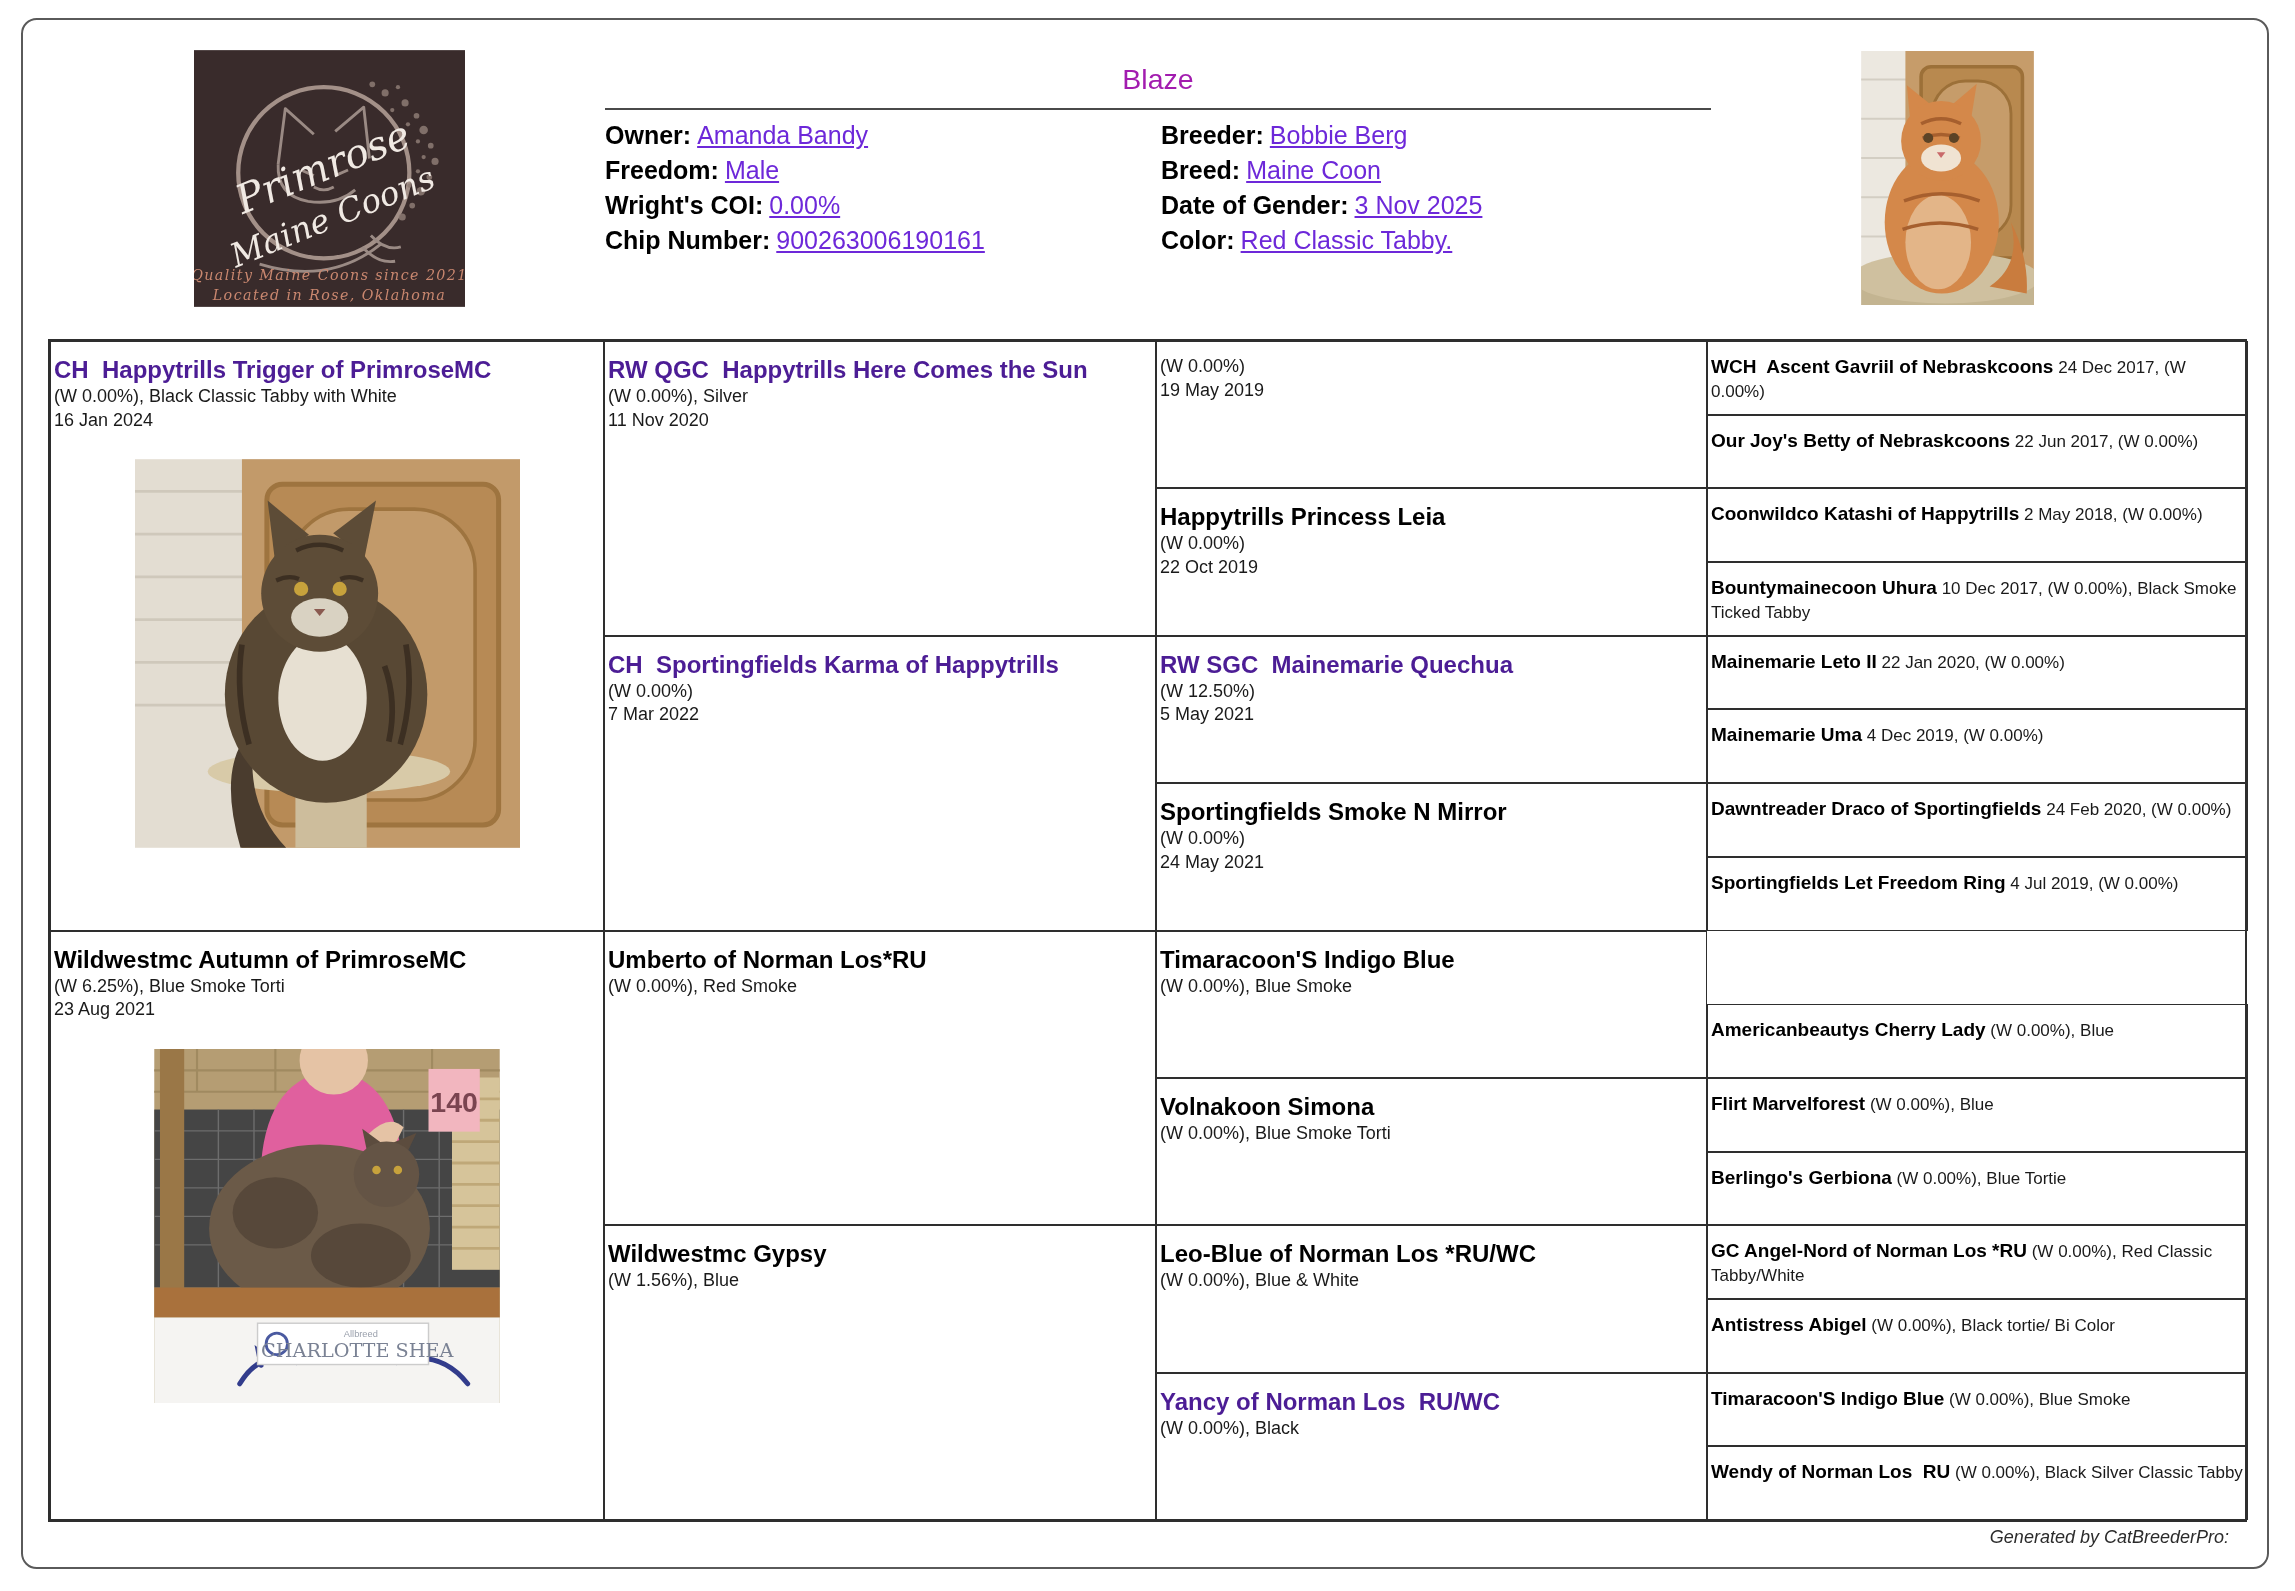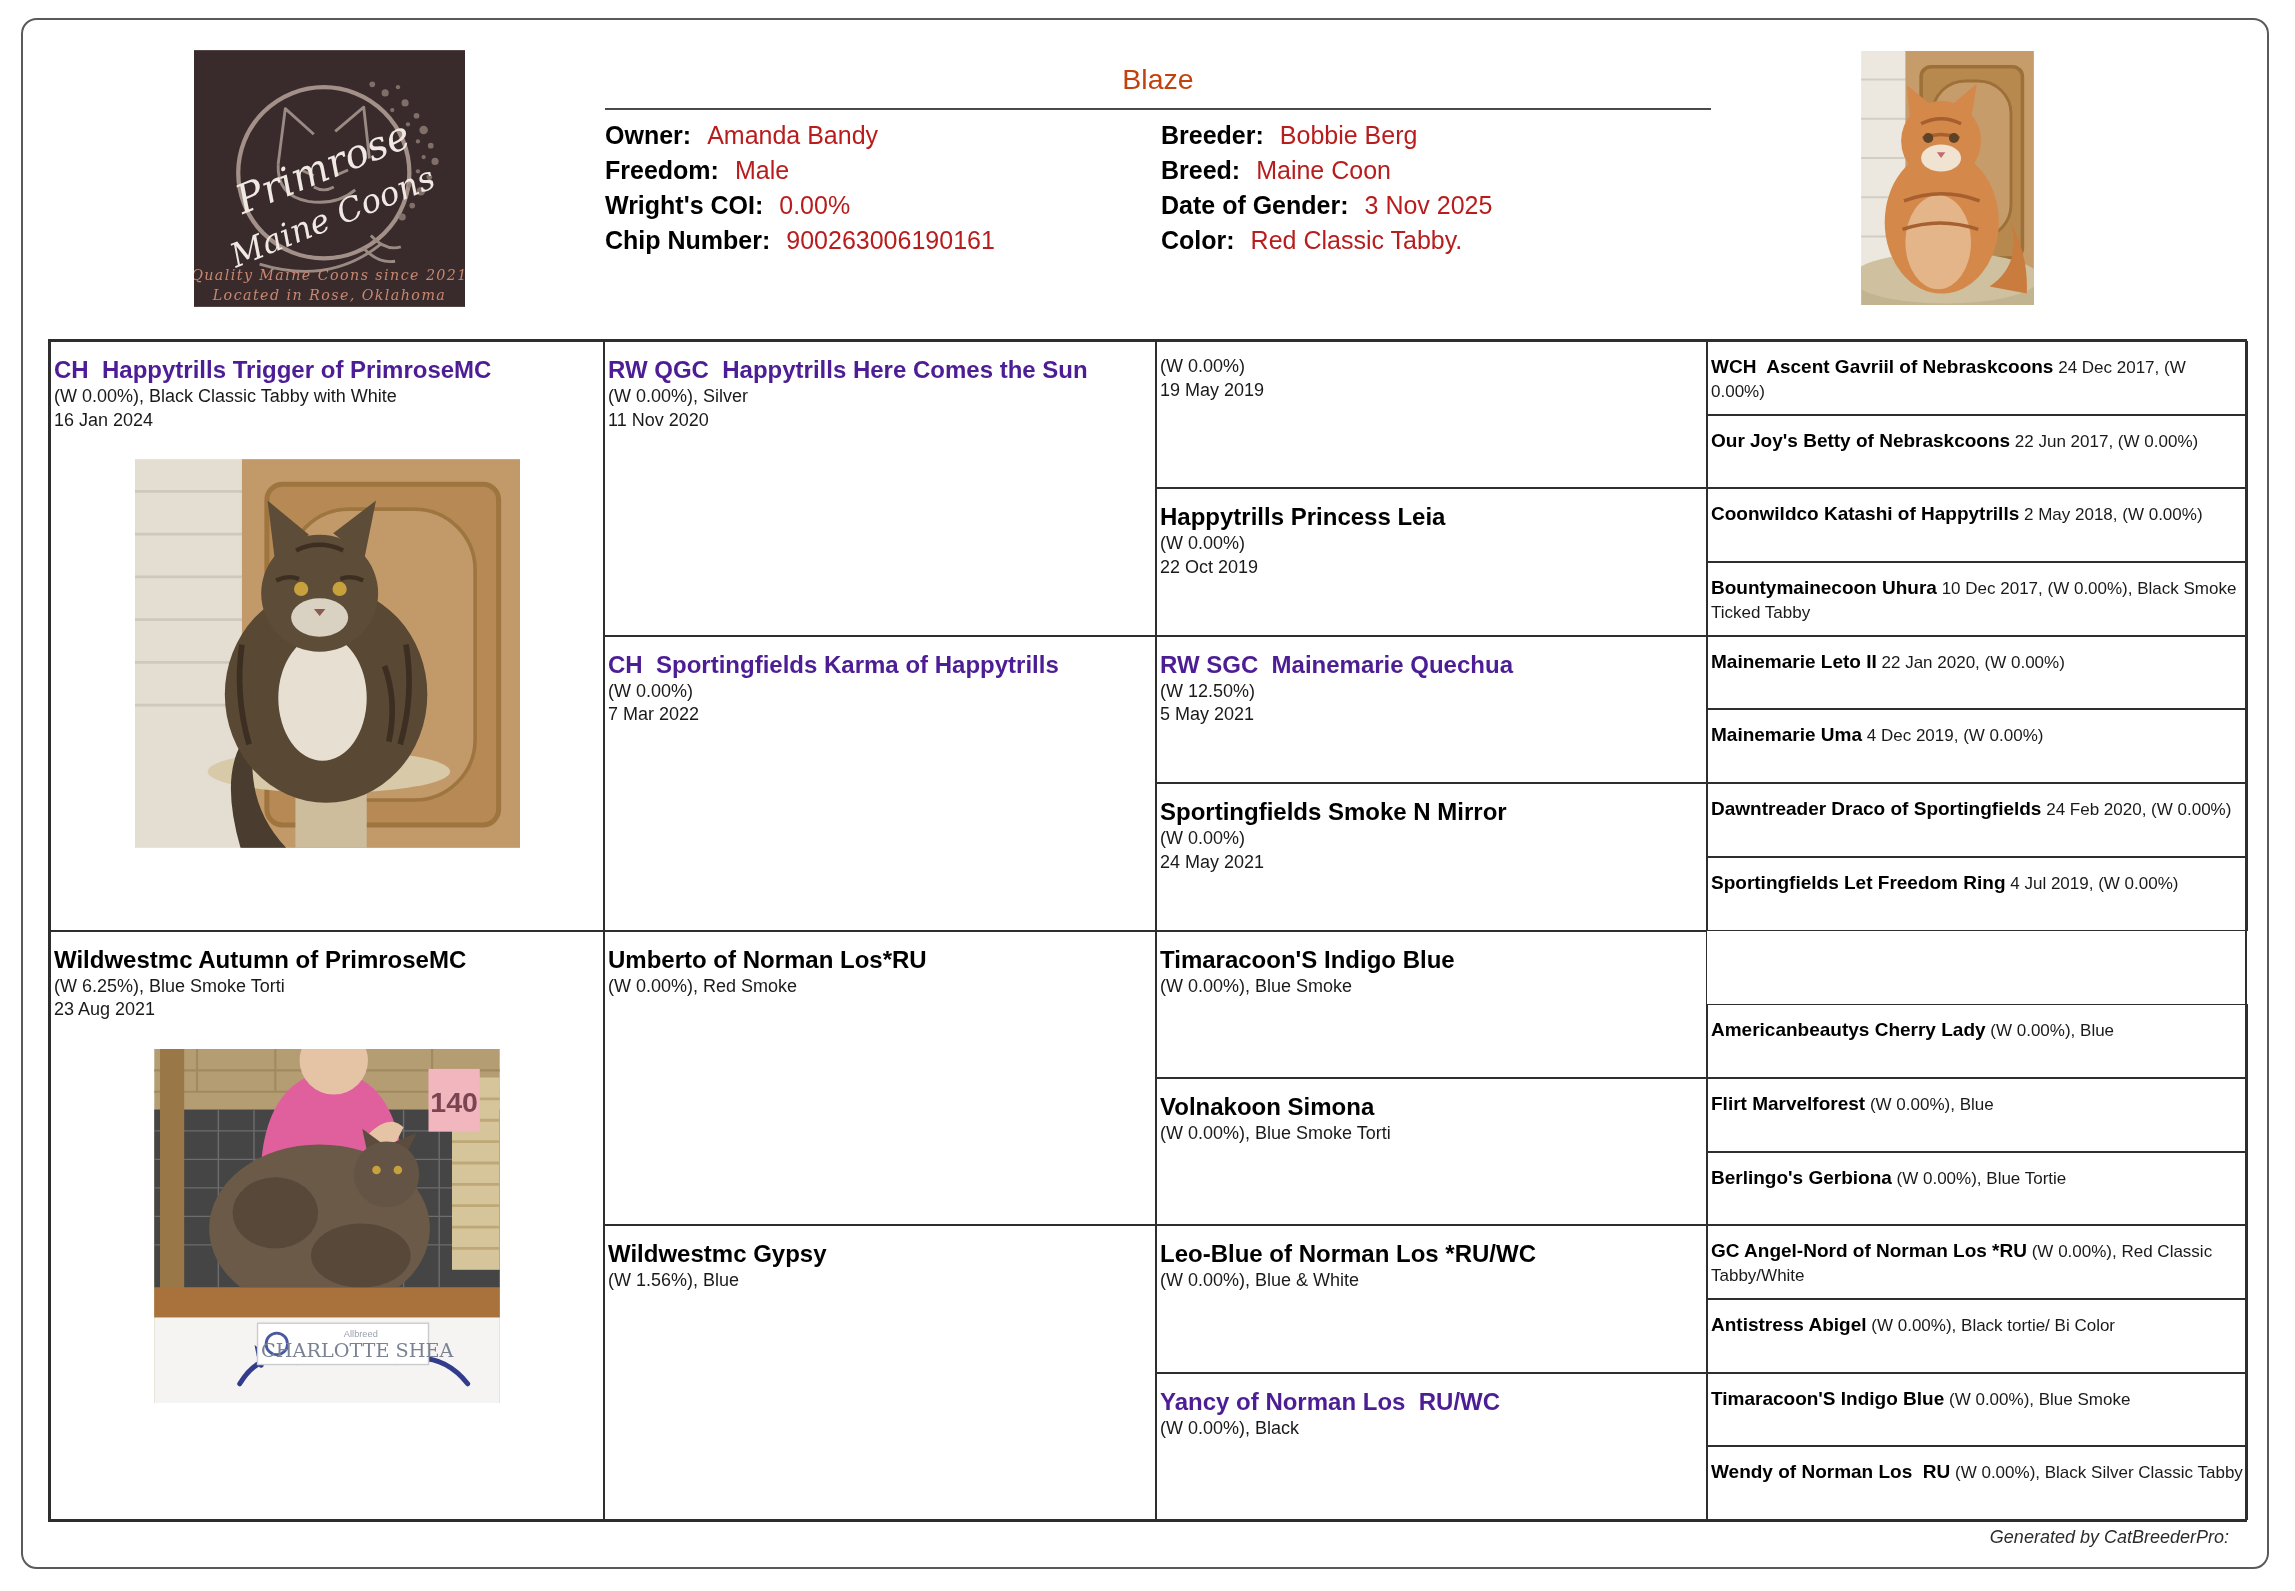--- a/index.html
+++ b/index.html
@@ -2,27 +2,27 @@
 <html style="font-size:11.4px"><head>
 <meta charset="utf-8">
 <style>
   html,body{margin:0;padding:0;background:#ffffff;}
   body{width:2295px;height:1591px;position:relative;font-family:"Liberation Sans",sans-serif;color:#111;}
   .page-border{position:absolute;left:21.4px;top:18px;width:2248px;height:1551px;border:2.1px solid #5a5a5a;border-radius:15.7px;box-sizing:border-box;}
 
   
   .logo{position:absolute;left:194px;top:50px;width:271px;height:257px;}
   .title-wrap{position:absolute;left:605px;top:63px;width:1106px;text-align:center;}
-  .title{font-size:28.5px;color:#c2410c;}
+  .title{font-size:28.5px;color:#a21caf;}
   .title-rule{position:absolute;left:605px;top:108px;width:1106px;border-bottom:2.1px solid #4a4a4a;}
   .info-col{position:absolute;top:118px;font-size:25px;line-height:35px;}
   .info-left{left:605px;}
   .info-right{left:1161px;}
   .info-label{font-weight:bold;color:#000;}
-  .info-value{margin-left:16px;color:#b91c1c;}
+  .info-value{margin-left:6px;color:#6d28d9;text-decoration:underline;}
   .subject-photo{position:absolute;left:1861px;top:51px;width:173px;height:254px;}
 
   
   .ped{position:absolute;left:48px;top:339px;width:2199px;height:1183px;display:grid;
        grid-template-columns:554px 552px 551px 541px;grid-template-rows:repeat(16,1fr);
        border:2.1px solid #2e2e2e;box-sizing:border-box;}
   .cell{border:1.1px solid #2e2e2e;box-sizing:border-box;display:flex;flex-direction:column;
         justify-content:flex-start;padding:13px 3px;overflow:hidden;}
   .cell.c1{align-items:flex-start;}
   .name{font-weight:bold;font-size:24px;line-height:30px;color:#000;white-space:pre-wrap;}

